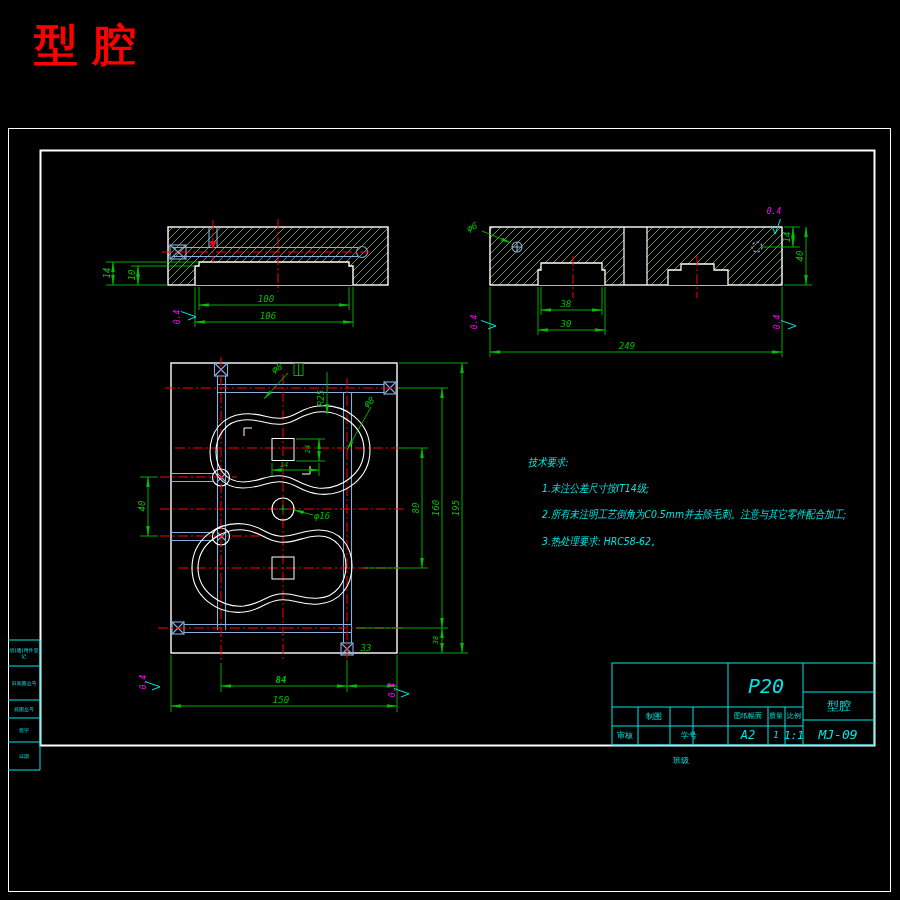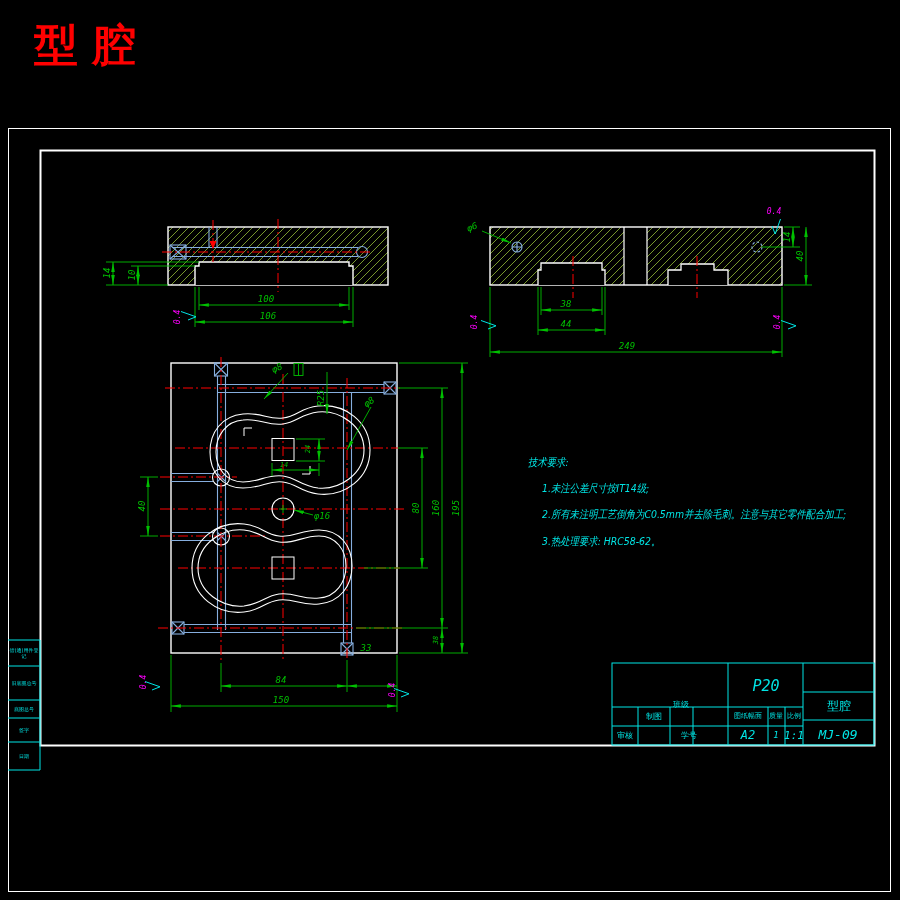--- a/index.html
+++ b/index.html
@@ -194,48 +194,48 @@
 <span class="t g r90" style="left:132px;top:275px;">10</span>
 <span class="t g" style="left:266px;top:299px;">100</span>
 <span class="t g" style="left:268px;top:316px;">106</span>
 <span class="t m r90" style="left:177px;top:317px;">0.4</span>
 
 <span class="t g r20" style="left:472px;top:227px;">φ6</span>
 <span class="t m" style="left:774px;top:211px;">0.4</span>
 <span class="t g r90" style="left:787px;top:237px;">14</span>
 <span class="t g r90" style="left:800px;top:256px;">40</span>
 <span class="t g" style="left:566px;top:304px;">38</span>
-<span class="t g" style="left:566px;top:324px;">44</span>
+<span class="t g" style="left:566px;top:324px;">30</span>
 <span class="t g" style="left:627px;top:346px;">249</span>
 <span class="t m r90" style="left:474px;top:322px;">0.4</span>
 <span class="t m r90" style="left:777px;top:322px;">0.4</span>
 
 <span class="t g r25" style="left:277px;top:368px;">φ8</span>
 <span class="t g r90" style="left:321px;top:398px;">R25</span>
 <span class="t g r35" style="left:369px;top:402px;">φ8</span>
 <span class="t g" style="left:322px;top:516px;">φ16</span>
 <span class="t g s7 r90" style="left:308px;top:449px;">24</span>
 <span class="t g s7" style="left:284px;top:465px;">14</span>
 <span class="t g r90" style="left:142px;top:506px;">40</span>
 <span class="t g r90" style="left:416px;top:508px;">80</span>
 <span class="t g r90" style="left:436px;top:508px;">160</span>
 <span class="t g r90" style="left:456px;top:508px;">195</span>
 <span class="t g s7 r90" style="left:436px;top:640px;">38</span>
-<span class="t g" style="left:281px;top:680px;">84</span>
+<span class="t g" style="left:281px;top:680px;font-weight:bold;">84</span>
 <span class="t g" style="left:366px;top:648px;">33</span>
 <span class="t g" style="left:281px;top:700px;">150</span>
 <span class="t m r90" style="left:143px;top:682px;">0.4</span>
 <span class="t m r90" style="left:392px;top:690px;">0.4</span>
 
-<span class="t cy tbv" style="left:766px;top:686px;font-size:15px;">P20</span>
+<span class="t cy tbv" style="left:766px;top:686px;font-size:20px;">P20</span>
 <span class="t cy zh" style="left:839px;top:706px;font-size:12px;">型腔</span>
 <span class="t cy tbv" style="left:838px;top:734px;font-size:13px;">MJ-09</span>
 <span class="t cy tbl" style="left:654px;top:716px;">制图</span>
 <span class="t cy tbl" style="left:625px;top:735px;">审核</span>
-<span class="t cy tbl" style="left:681px;top:704px;">班级</span>
+<span class="t cy tbl" style="left:681px;top:760px;">班级</span>
 <span class="t cy tbl" style="left:681px;top:735px;margin-left:8px;">学号</span>
 <span class="t cy tbs" style="left:748px;top:716px;">图纸幅面</span>
 <span class="t cy tbs" style="left:776px;top:716px;">质量</span>
 <span class="t cy tbs" style="left:794px;top:716px;">比例</span>
 <span class="t cy tbv" style="left:748px;top:735px;">A2</span>
 <span class="t cy tbv" style="left:776px;top:735px;font-size:9px;">1</span>
 <span class="t cy tbv" style="left:794px;top:735px;font-size:11px;">1:1</span>
 
 <span class="strip" style="left:24px;top:653px;">借(通)用件登记</span>
 <span class="strip" style="left:24px;top:683px;">旧底图总号</span>

